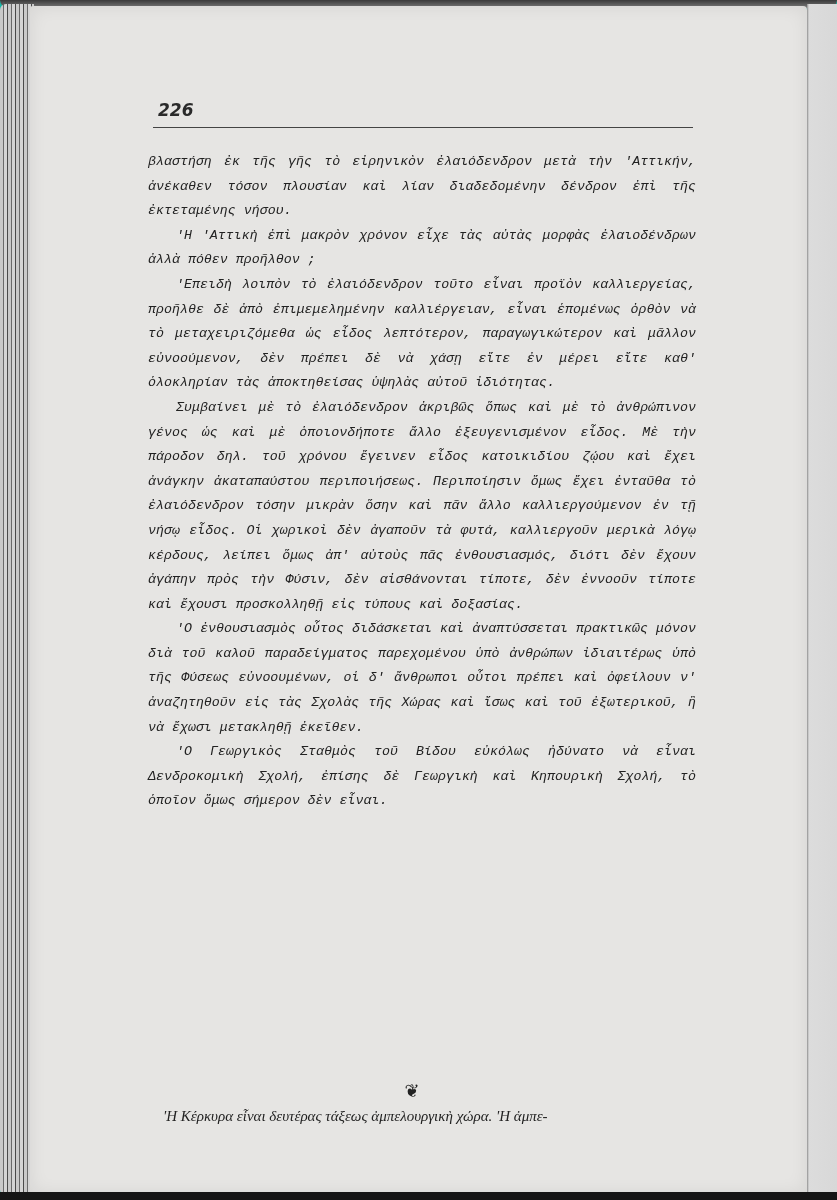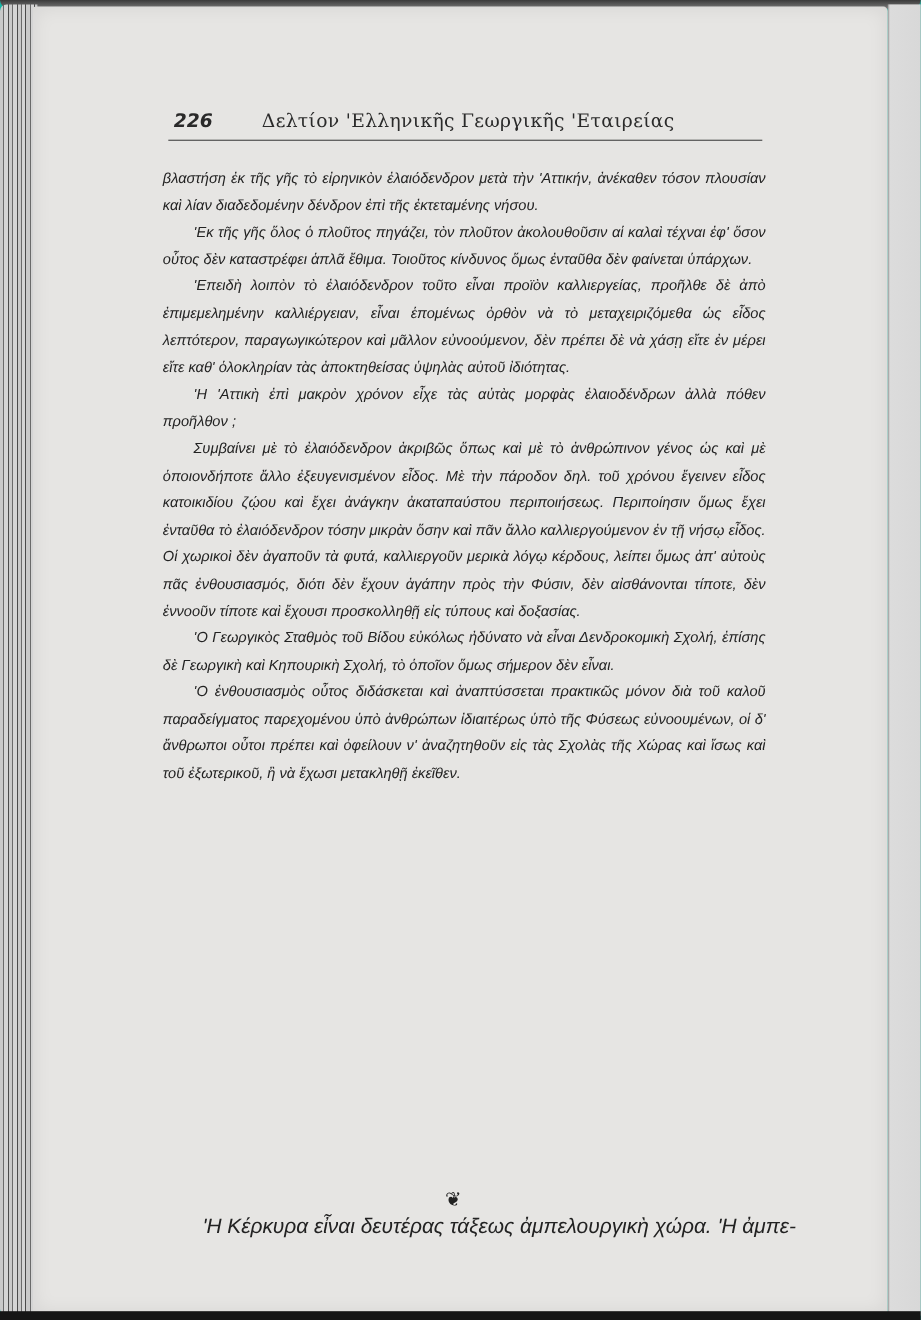--- a/index.html
+++ b/index.html
@@ -47,60 +47,58 @@
   }
   .journal-title {
     font-family: "DejaVu Serif", serif; font-size: 17px; letter-spacing: 0.3px;
   }
   .header-rule {
     position: absolute; left: 153px; top: 127px; width: 540px; height: 0;
     border-top: 1.5px solid #444;
   }
   .body-text {
     position: absolute; left: 148px; top: 150px; width: 548px;
-    font-family: Liberation Sans, sans-serif; font-style: italic;
+    font-family: Liberation Mono, monospace; font-style: italic;
     font-size: 13.3px; line-height: 24.6px; color: #222;
     text-align: justify;
   }
   .para { margin: 0; text-indent: 28px; }
   .para.first { text-indent: 0; }
   .ornament {
     position: absolute; left: 402px; top: 1081px; width: 20px; height: 20px;
     font-size: 18px; color: #222; text-align: center; line-height: 20px;
   }
   .last-para {
-    position: absolute; left: 156px; top: 1104px; width: 548px;
-    font-family: Liberation Sans, sans-serif; font-style: italic;
-    font-size: 19px; line-height: 24px; color: #222;
+    position: absolute; left: 135px; top: 1104px; width: 548px;
+    font-family: Liberation Serif, serif; font-style: italic;
+    font-size: 15px; line-height: 24px; color: #222;
     text-indent: 28px; margin: 0; white-space: nowrap;
   }
 </style>
 </head>
 <body>
 
 <div class="book">
   <div class="top-edge"></div>
   <div class="page-stack"></div>
   <div class="right-edge"></div>
   <div class="page"></div>
 
   <div class="header">
     <span class="page-number">226</span>
-    <span class="journal-title">Δελτίον 'Ελληνικῆς Γεωργικῆς 'Εταιρείας</span>
   </div>
   <div class="header-rule"></div>
 
   <div class="body-text">
     <p class="para first">βλαστήση ἐκ τῆς γῆς τὸ εἰρηνικὸν ἐλαιόδενδρον μετὰ τὴν 'Αττικήν, ἀνέκαθεν τόσον πλουσίαν καὶ λίαν διαδεδομένην δένδρον ἐπὶ τῆς ἐκτεταμένης νήσου.</p>
-    <p class="para">'Εκ τῆς γῆς ὅλος ὁ πλοῦτος πηγάζει, τὸν πλοῦτον ἀκολουθοῦσιν αἱ καλαὶ τέχναι ἐφ' ὅσον οὗτος δὲν καταστρέφει ἁπλᾶ ἔθιμα. Τοιοῦτος κίνδυνος ὅμως ἐνταῦθα δὲν φαίνεται ὑπάρχων.</p>
+    <p class="para">'Η 'Αττικὴ ἐπὶ μακρὸν χρόνον εἶχε τὰς αὐτὰς μορφὰς ἐλαιοδένδρων ἀλλὰ πόθεν προῆλθον ;</p>
     <p class="para">'Επειδὴ λοιπὸν τὸ ἐλαιόδενδρον τοῦτο εἶναι προϊὸν καλλιεργείας, προῆλθε δὲ ἀπὸ ἐπιμεμελημένην καλλιέργειαν, εἶναι ἑπομένως ὀρθὸν νὰ τὸ μεταχειριζόμεθα ὡς εἶδος λεπτότερον, παραγωγικώτερον καὶ μᾶλλον εὐνοούμενον, δὲν πρέπει δὲ νὰ χάσῃ εἴτε ἐν μέρει εἴτε καθ' ὁλοκληρίαν τὰς ἀποκτηθείσας ὑψηλὰς αὐτοῦ ἰδιότητας.</p>
-    <p class="para">'Η 'Αττικὴ ἐπὶ μακρὸν χρόνον εἶχε τὰς αὐτὰς μορφὰς ἐλαιοδένδρων ἀλλὰ πόθεν προῆλθον ;</p>
     <p class="para">Συμβαίνει μὲ τὸ ἐλαιόδενδρον ἀκριβῶς ὅπως καὶ μὲ τὸ ἀνθρώπινον γένος ὡς καὶ μὲ ὁποιονδήποτε ἄλλο ἐξευγενισμένον εἶδος. Μὲ τὴν πάροδον δηλ. τοῦ χρόνου ἔγεινεν εἶδος κατοικιδίου ζῴου καὶ ἔχει ἀνάγκην ἀκαταπαύστου περιποιήσεως. Περιποίησιν ὅμως ἔχει ἐνταῦθα τὸ ἐλαιόδενδρον τόσην μικρὰν ὅσην καὶ πᾶν ἄλλο καλλιεργούμενον ἐν τῇ νήσῳ εἶδος. Οἱ χωρικοὶ δὲν ἀγαποῦν τὰ φυτά, καλλιεργοῦν μερικὰ λόγῳ κέρδους, λείπει ὅμως ἀπ' αὐτοὺς πᾶς ἐνθουσιασμός, διότι δὲν ἔχουν ἀγάπην πρὸς τὴν Φύσιν, δὲν αἰσθάνονται τίποτε, δὲν ἐννοοῦν τίποτε καὶ ἔχουσι προσκολληθῇ εἰς τύπους καὶ δοξασίας.</p>
+    <p class="para">'Ο ἐνθουσιασμὸς οὗτος διδάσκεται καὶ ἀναπτύσσεται πρακτικῶς μόνον διὰ τοῦ καλοῦ παραδείγματος παρεχομένου ὑπὸ ἀνθρώπων ἰδιαιτέρως ὑπὸ τῆς Φύσεως εὐνοουμένων, οἱ δ' ἄνθρωποι οὗτοι πρέπει καὶ ὀφείλουν ν' ἀναζητηθοῦν εἰς τὰς Σχολὰς τῆς Χώρας καὶ ἴσως καὶ τοῦ ἐξωτερικοῦ, ἢ νὰ ἔχωσι μετακληθῇ ἐκεῖθεν.</p>
     <p class="para">'Ο Γεωργικὸς Σταθμὸς τοῦ Βίδου εὐκόλως ἠδύνατο νὰ εἶναι Δενδροκομικὴ Σχολή, ἐπίσης δὲ Γεωργικὴ καὶ Κηπουρικὴ Σχολή, τὸ ὁποῖον ὅμως σήμερον δὲν εἶναι.</p>
-    <p class="para">'Ο ἐνθουσιασμὸς οὗτος διδάσκεται καὶ ἀναπτύσσεται πρακτικῶς μόνον διὰ τοῦ καλοῦ παραδείγματος παρεχομένου ὑπὸ ἀνθρώπων ἰδιαιτέρως ὑπὸ τῆς Φύσεως εὐνοουμένων, οἱ δ' ἄνθρωποι οὗτοι πρέπει καὶ ὀφείλουν ν' ἀναζητηθοῦν εἰς τὰς Σχολὰς τῆς Χώρας καὶ ἴσως καὶ τοῦ ἐξωτερικοῦ, ἢ νὰ ἔχωσι μετακληθῇ ἐκεῖθεν.</p>
   </div>
 
   <div class="ornament">❦</div>
 
   <p class="last-para">'Η Κέρκυρα εἶναι δευτέρας τάξεως ἀμπελουργικὴ χώρα. 'Η ἀμπε-</p>
 
   <div class="bottom-edge"></div>
 </div>
 
 </body></html>

